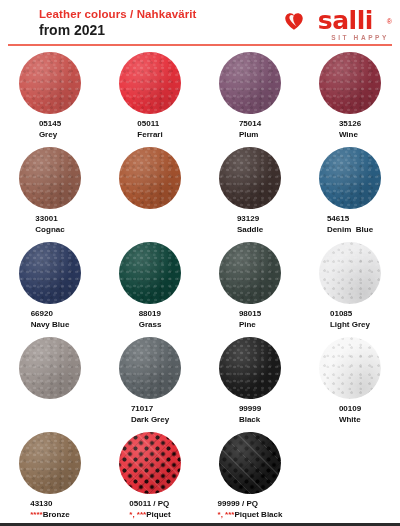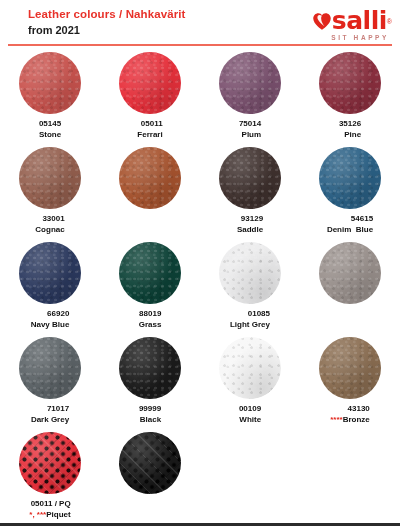--- a/index.html
+++ b/index.html
@@ -14,51 +14,52 @@
     width:400px; height:526px;
     position:relative;
     background:#fff;
     border-bottom:3px solid #2b2b2b;
   }
 
   
   .header {
     position:relative;
     height:30px;
-    padding:7px 10px 0 28px;
+    padding:7px 10px 0 12px;
+    margin-left:27px;
   }
   .title {
     font-size:11.5px;
     font-weight:bold;
     color:#e8322a;
     letter-spacing:.1px;
     line-height:14px;
   }
   .subtitle {
-    font-size:11px;
+    font-size:14px;
     font-weight:bold;
     color:#1d1d1d;
     line-height:14px;
     margin-top:2px;
   }
   .rule {
     position:absolute;
     left:8px; right:8px; top:44px;
     height:1.5px;
     background:#f06a5a;
   }
 
   
   .logo {
     position:absolute;
     right:8px; top:9px;
     width:128px; height:32px;
     text-align:right;
   }
-  .logo-row { display:flex; align-items:center; justify-content:flex-end; gap:0; }
+  .logo-row { display:flex; align-items:center; justify-content:flex-end; gap:14px; }
   .logo-heart { width:20px; height:19px; display:block; }
   .logo-word {
     font-size:25px;
     font-weight:bold;
     color:#e1251b;
     letter-spacing:-0.5px;
     line-height:24px;
     font-family:"DejaVu Sans", sans-serif;
   }
   .logo-tm { font-size:7px; color:#e1251b; vertical-align:top; }
@@ -129,21 +130,21 @@
   .quiltshade {
     position:absolute; inset:0;
     border-radius:50%;
     background-image:
       repeating-linear-gradient(45deg, rgba(255,255,255,.12) 0 1px, rgba(0,0,0,0) 1px 11px),
       repeating-linear-gradient(-45deg, rgba(0,0,0,.16) 0 1px, rgba(0,0,0,0) 1px 11px);
   }
 
   .labels {
     margin-top:5px;
-    text-align:right;
+    text-align:left;
     line-height:10.5px;
   }
   .code {
     font-size:8px;
     font-weight:bold;
     color:#111;
     white-space:pre;
   }
   .name {
     font-size:8px;
@@ -180,21 +181,21 @@
   <div class="rule"></div>
 
   <div class="grid" id="swatch-grid">
       <div class="cell">
         <div class="swatch" style="background: rgb(202, 84, 79);">
           <div class="grain"></div>
           <div class="sheen"></div>
         </div>
         <div class="labels">
           <div class="code">05145</div>
-          <div class="name"><span>Stone</span></div>
+          <div class="name"><span>Grey</span></div>
         </div>
       </div>
       <div class="cell">
         <div class="swatch" style="background: rgb(232, 49, 60);">
           <div class="grain"></div>
           <div class="sheen"></div>
         </div>
         <div class="labels">
           <div class="code">05011</div>
           <div class="name"><span>Ferrari</span></div>
@@ -210,21 +211,21 @@
           <div class="name"><span>Plum</span></div>
         </div>
       </div>
       <div class="cell">
         <div class="swatch" style="background: rgb(141, 48, 64);">
           <div class="grain"></div>
           <div class="sheen"></div>
         </div>
         <div class="labels">
           <div class="code">35126</div>
-          <div class="name"><span>Pine</span></div>
+          <div class="name"><span>Wine</span></div>
         </div>
       </div>
       <div class="cell">
         <div class="swatch" style="background: rgb(149, 96, 79);">
           <div class="grain"></div>
           <div class="sheen"></div>
         </div>
         <div class="labels">
           <div class="code">33001</div>
           <div class="name"><span>Cognac</span></div>
@@ -267,20 +268,30 @@
         </div>
       </div>
       <div class="cell">
         <div class="swatch" style="background: rgb(13, 67, 56);">
           <div class="grain"></div>
           <div class="sheen"></div>
         </div>
         <div class="labels">
           <div class="code">88019</div>
           <div class="name"><span>Grass</span></div>
+        </div>
+      </div>
+      <div class="cell">
+        <div class="swatch" style="background: rgb(59, 71, 66);">
+          <div class="grain"></div>
+          <div class="sheen"></div>
+        </div>
+        <div class="labels">
+          <div class="code">98015</div>
+          <div class="name"><span>Pine</span></div>
         </div>
       </div>
       <div class="cell">
         <div class="swatch" style="background: rgb(236, 236, 237);">
           <div class="grain"></div>
           <div class="sheen"></div>
         </div>
         <div class="labels">
           <div class="code">01085</div>
           <div class="name"><span>Light Grey</span></div>
@@ -344,15 +355,19 @@
           <div class="name"><span class="ast">*, ***</span><span>Piquet</span></div>
         </div>
       </div>
       <div class="cell">
         <div class="swatch" style="background: rgb(26, 26, 26);">
           <div class="quiltshade"></div>
           <div class="quilt"></div>
           <div class="quilt2"></div>
           <div class="sheen"></div>
         </div>
+        <div class="labels">
+          <div class="code">99999 / PQ</div>
+          <div class="name"><span class="ast">*, ***</span><span>Piquet Black</span></div>
+        </div>
       </div>
     </div>
 </div>
 
 </body></html>

